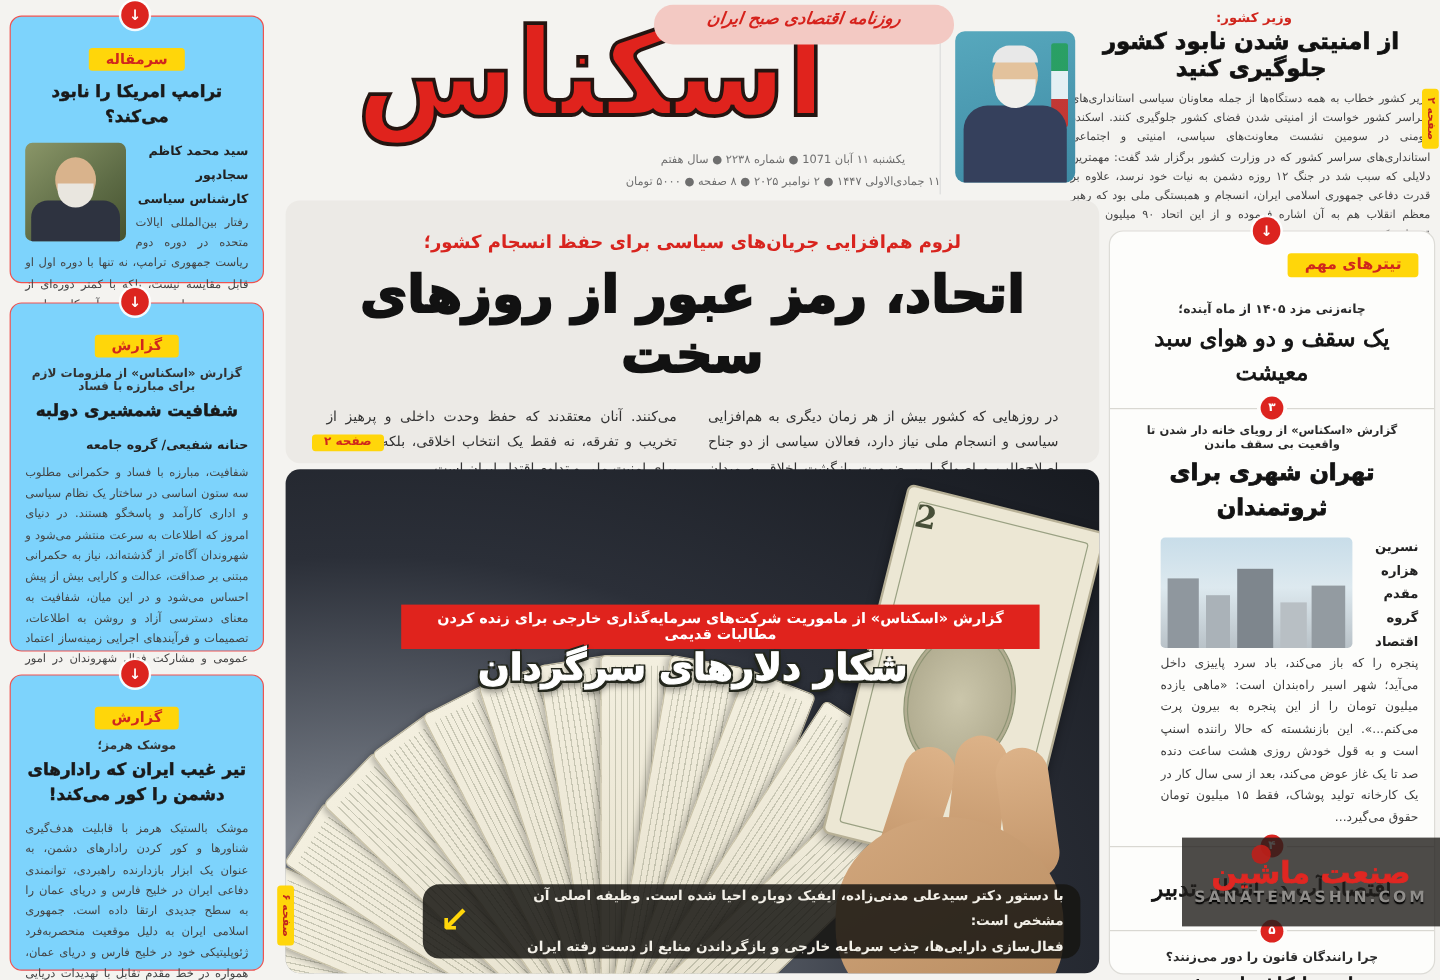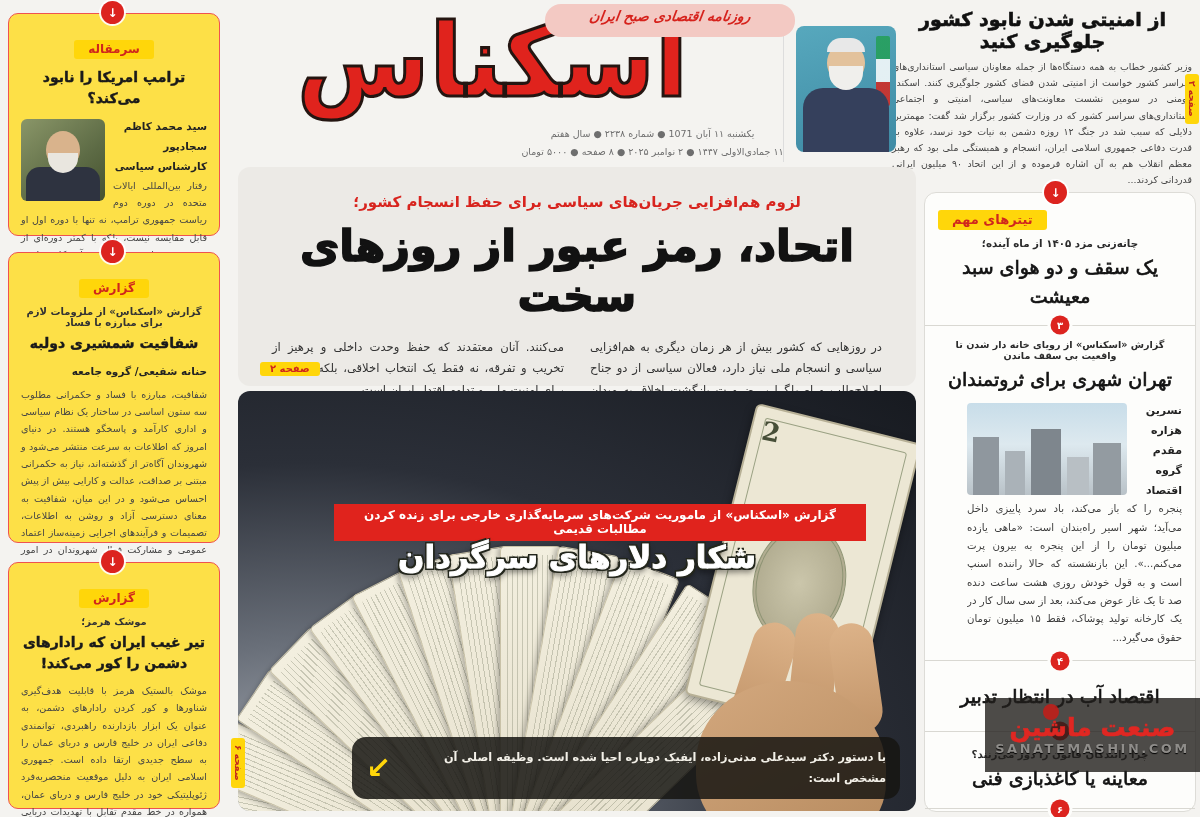--- a/index.html
+++ b/index.html
@@ -22,21 +22,21 @@
   }
   .vbadge{
     position:absolute; background:#ffd60a; color:#c3261d; font-weight:bold; font-size:9px;
     writing-mode:vertical-rl; padding:7px 2px; border-radius:3px; letter-spacing:1px; z-index:7;
   }
   .readmore{ text-align:center; color:#d0261d; font-weight:bold; font-size:10.5px; }
   .readmore .sq{ display:inline-block; width:5px; height:5px; background:#d0261d; margin-left:5px; }
 
   
   .lbox{
-    position:absolute; right:auto; background:#fde047; border:1.5px solid #ef5350;
+    position:absolute; right:auto; background:#7dd3fc; border:1.5px solid #ef5350;
     border-radius:10px; padding:24px 12px 10px; width:212px;
   }
   .lbox .badge-wrap{ text-align:center; margin-bottom:8px; }
   .lbox .kick{ text-align:center; font-size:10px; font-weight:bold; color:#333; margin-bottom:5px; }
   .lbox h3{ text-align:center; font-size:14px; color:#1a1a1a; -webkit-text-stroke:.4px #1a1a1a; margin-bottom:8px; line-height:1.5; }
   .lbox .body{ font-size:9.6px; color:#444; text-align:justify; line-height:1.8; }
   .lbox .byline{ font-size:10.5px; font-weight:bold; color:#222; line-height:1.9; }
   .lbox .readmore{ margin-top:10px; }
   .auth-photo{
     float:left; width:84px; height:82px; border-radius:6px; margin:2px 8px 4px 0;
@@ -102,21 +102,21 @@
                  color:#fff; font-size:31px; font-weight:bold; -webkit-text-stroke:1px #fff;
                  text-shadow:2px 2px 0 #23261c, -2px 2px 0 #23261c, 2px -2px 0 #23261c, -2px -2px 0 #23261c, 0 4px 6px rgba(0,0,0,.6); }
   #photo .capbox{ position:absolute; left:114px; top:346px; width:548px; height:62px; background:rgba(22,21,18,.85);
                  border-radius:14px; z-index:5; display:flex; align-items:center; gap:10px; padding:6px 14px; direction:rtl; }
   #photo .capbox .arrow{ order:2; color:#ffd60a; font-size:30px; font-weight:bold; line-height:1; }
   #photo .capbox .lines{ order:1; flex:1; color:#f3f0e8; font-size:11.3px; font-weight:bold; line-height:1.9; text-align:right; }
 
   
   #sidebar{ left:auto; right:4px; top:192px; width:272px; height:620px; background:#fdfdfb;
             border:1px solid #dddcd7; border-radius:12px; padding:16px 13px 6px; }
-  #sidebar .badge-wrap{ text-align:left; margin-bottom:7px; }
+  #sidebar .badge-wrap{ text-align:right; margin-bottom:21px; }
   .sb-kick{ text-align:center; font-size:10.3px; font-weight:bold; color:#2b2b2b; margin-bottom:4px; }
   .sb-title{ text-align:center; font-size:19px; color:#131313; -webkit-text-stroke:.7px #131313; line-height:1.55; }
   .sb-div{ position:relative; height:1px; background:#d9d8d2; margin:13px -13px; }
   .sb-div .circle-marker{ width:19px; height:19px; font-size:10px; left:50%; top:50%; transform:translate(-50%,-50%); box-shadow:0 0 0 3px #fdfdfb; }
   .sb-body{ font-size:10.2px; color:#3d3d3d; text-align:justify; line-height:1.8; }
   .sb-byline{ font-size:11px; font-weight:bold; color:#222; line-height:1.8; }
   .city-photo{ float:left; width:160px; height:92px; border-radius:4px; margin:2px 8px 4px 0; overflow:hidden; position:relative;
                background:linear-gradient(#c8dde9 0%,#dde9ef 45%,#b9c2c8 100%); }
   .city-photo .b{ position:absolute; bottom:0; background:#8f979e; }
   #watermark{ left:985px; top:698px; width:215px; height:74px; background:rgba(32,30,28,.8); z-index:20;
@@ -167,20 +167,21 @@
   </div>
 
   <div class="abs" id="ribbon"></div>
   <div class="abs" id="tagline">روزنامه اقتصادی صبح ایران</div>
   <div class="abs" id="logo">اسکناس</div>
   <div class="abs dateline" style="top:128px;">یکشنبه ۱۱ آبان 1071 ● شماره ۲۲۳۸ ● سال هفتم</div>
   <div class="abs dateline" style="top:146px;">۱۱ جمادی‌الاولی ۱۴۴۷ ● ۲ نوامبر ۲۰۲۵ ● ۸ صفحه ● ۵۰۰۰ تومان</div>
   <div class="abs" id="vline-mast"></div>
 
   <div class="abs" id="topstory">
+    <div class="kick">وزیر کشور:</div>
     <h2>از امنیتی شدن نابود کشور جلوگیری کنید</h2>
     <div class="body">وزیر کشور خطاب به همه دستگاه‌ها از جمله معاونان سیاسی استانداری‌های سراسر کشور خواست از امنیتی شدن فضای کشور جلوگیری کنند. اسکندر مومنی در سومین نشست معاونت‌های سیاسی، امنیتی و اجتماعی استانداری‌های سراسر کشور که در وزارت کشور برگزار شد گفت: مهمترین دلایلی که سبب شد در جنگ ۱۲ روزه دشمن به نیات خود نرسد، علاوه بر قدرت دفاعی جمهوری اسلامی ایران، انسجام و همبستگی ملی بود که رهبر معظم انقلاب هم به آن اشاره فرموده و از این اتحاد ۹۰ میلیون ایرانی قدردانی کردند...</div>
     <div id="minister">
       <span class="flag"></span>
       <span class="suit"></span>
         <span class="head"></span>
         <span class="hair"></span>
         <span class="beard"></span>
     </div>
   </div>
@@ -222,40 +223,41 @@
       <span class="f" style="right:70px; bottom:128px; transform:rotate(6deg);"></span>
       <span class="f" style="right:28px; bottom:118px; transform:rotate(-8deg);"></span>
       <span class="palm"></span>
     </div>
     <div class="strip">گزارش «اسکناس» از ماموریت شرکت‌های سرمایه‌گذاری خارجی برای زنده کردن مطالبات قدیمی</div>
     <div class="big-title">شکار دلارهای سرگردان</div>
     <div class="capbox">
       <span class="arrow">↙</span>
       <div class="lines">
         <div>با دستور دکتر سیدعلی مدنی‌زاده، ایفیک دوباره احیا شده است. وظیفه اصلی آن مشخص است:</div>
+        <div>فعال‌سازی دارایی‌ها، جذب سرمایه خارجی و بازگرداندن منابع از دست رفته ایران</div>
       </div>
     </div>
   </div>
   <span class="vbadge" style="left:231px; top:738px;">صفحه ۶</span>
 
   <span class="circle-marker" style="left:1044px; top:181px;">↓</span>
   <div class="abs" id="sidebar">
     <div class="badge-wrap"><span class="badge" style="font-size:13px;">تیترهای مهم</span></div>
 
     <div>
       <div class="sb-kick">چانه‌زنی مزد ۱۴۰۵ از ماه آینده؛</div>
       <div class="sb-title">یک سقف و دو هوای سبد معیشت</div>
     </div>
     <div class="sb-div">
         <span class="circle-marker">۳</span>
       </div>
 
     <div>
       <div class="sb-kick" style="font-size:9.6px;">گزارش «اسکناس» از رویای خانه دار شدن تا واقعیت بی سقف ماندن</div>
-      <div class="sb-title" style="margin-bottom:7px;">تهران شهری برای ثروتمندان</div>
+      <div class="sb-title" style="margin-bottom:7px;font-weight:bold;">تهران شهری برای ثروتمندان</div>
       <div style="overflow:hidden;margin-left:29px;">
         <div class="city-photo">
           <span class="b" style="left:6px; width:26px; height:58px;"></span>
           <span class="b" style="left:38px; width:20px; height:44px; background:#aab2b8;"></span>
           <span class="b" style="left:64px; width:30px; height:66px; background:#7e868d;"></span>
           <span class="b" style="left:100px; width:22px; height:38px; background:#b8bfc4;"></span>
           <span class="b" style="left:126px; width:28px; height:52px; background:#939ba1;"></span>
         </div>
         <div class="sb-byline">نسرین هزاره مقدم</div>
         <div class="sb-byline">گروه اقتصاد</div>

